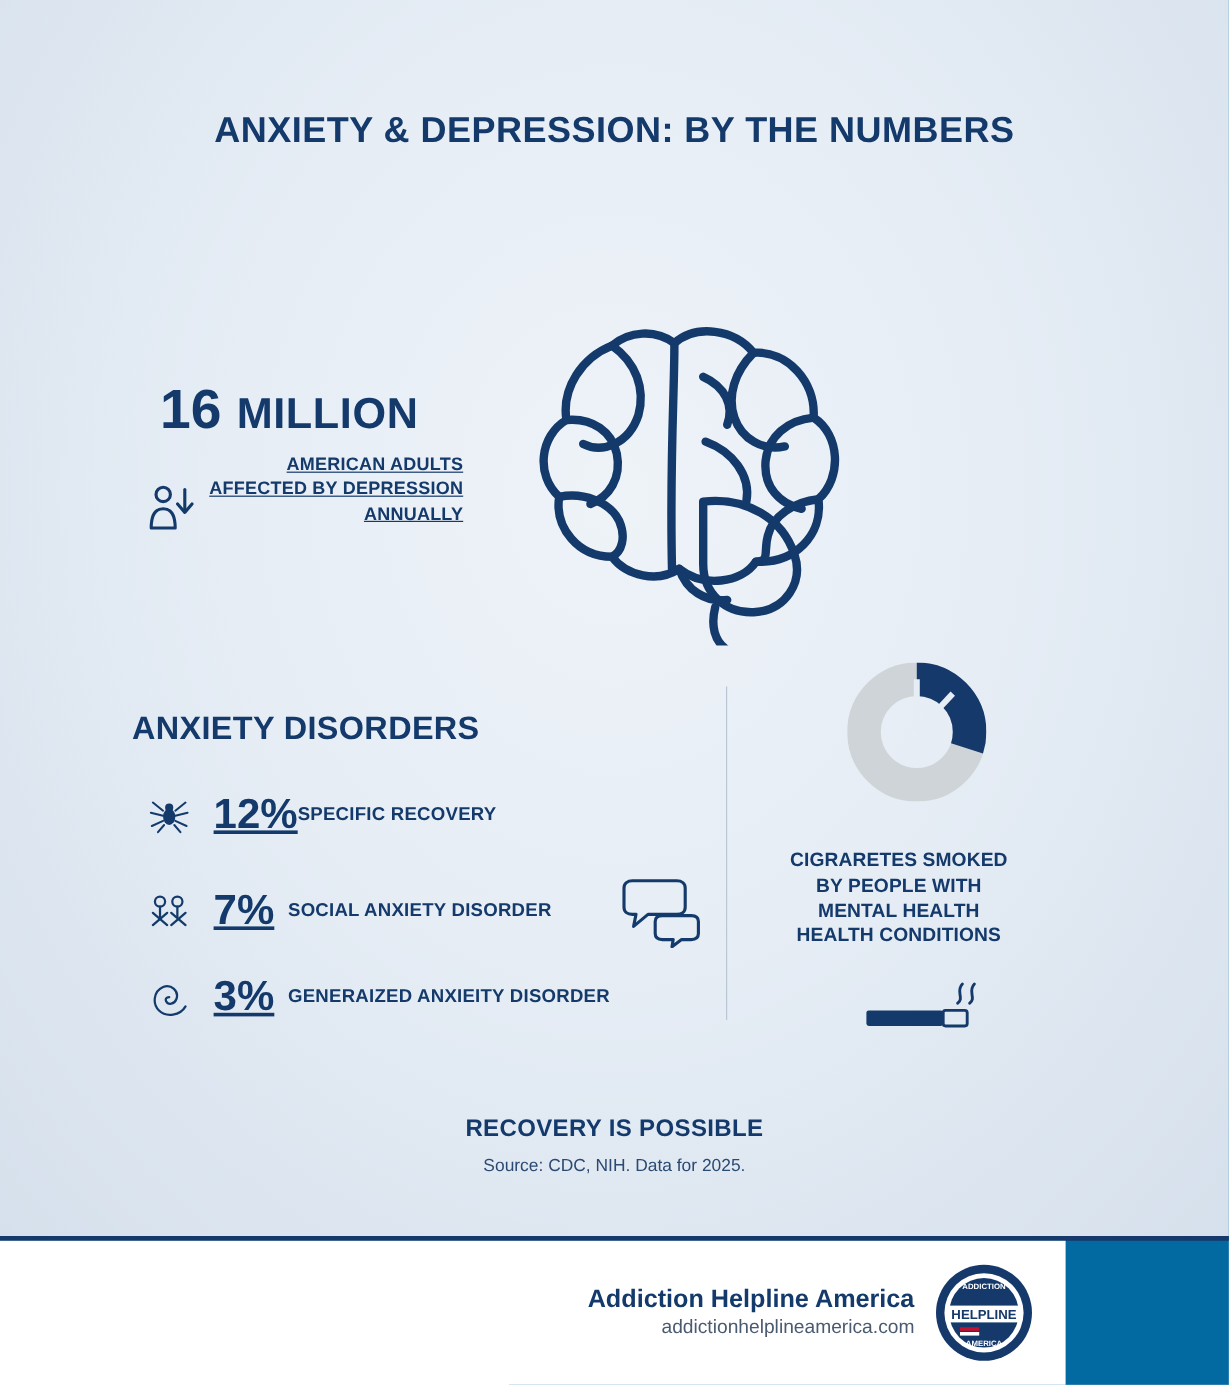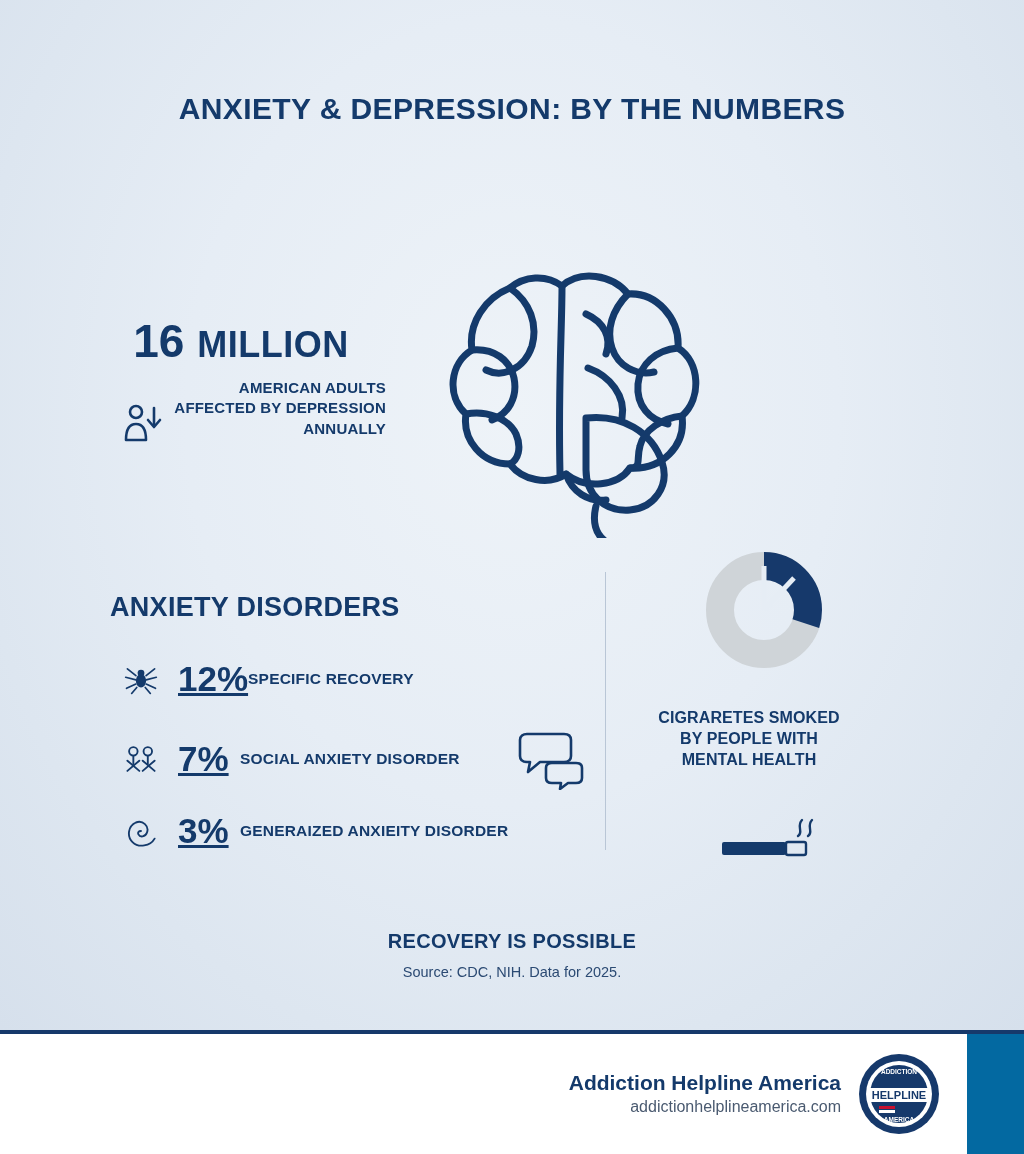--- a/index.html
+++ b/index.html
@@ -63,20 +63,21 @@
     letter-spacing: 0.5px;
   }
   .bigsub {
     margin-top: 14px;
     font-size: 15px;
     font-weight: bold;
     color: #143A6B;
     line-height: 1.35;
     text-align: right;
     letter-spacing: 0.2px;
+    text-decoration: underline;
   }
   .person-icon {
     position: absolute;
     left: 122px;
     top: 400px;
     width: 42px;
     height: 46px;
   }
 
   
@@ -206,21 +207,21 @@
     text-align: center;
     font-size: 14.5px;
     color: #2b4a73;
   }
 
   
   .footer {
     position: absolute;
     left: 0;
     top: 1034px;
-    width: 967px;
+    width: 888px;
     height: 120px;
     background: #ffffff;
     display: flex;
     align-items: center;
     justify-content: flex-end;
     padding-right: 26px;
     box-sizing: border-box;
   }
   .footer-text {
     text-align: right;
@@ -347,20 +348,21 @@
         <circle cx="58" cy="58" r="44" fill="none" stroke="#16396b" stroke-width="28" stroke-dasharray="82.9 193.5" transform="rotate(-90 58 58)"></circle>
         <path d="M58 14 L58 58" stroke="#e6edf5" stroke-width="5"></path>
         <path d="M58 58 L88 26" stroke="#e6edf5" stroke-width="5"></path>
       </svg>
     </div>
 
     <div class="donut-sub">
       <div>CIGRARETES SMOKED</div>
       <div>BY PEOPLE WITH</div>
       <div>MENTAL HEALTH</div>
+      <div>HEALTH CONDITIONS</div>
     </div>
 
     <div class="cig-icon">
       <svg viewBox="0 0 104 52" width="104" height="52" fill="none" stroke="#143A6B" stroke-width="2.4" stroke-linecap="round">
         <rect x="4" y="30" width="64" height="13" rx="2" fill="#143A6B" stroke="none"></rect>
         <rect x="68" y="30" width="20" height="13" rx="2" fill="none" stroke="#143A6B"></rect>
         <path d="M80 24 C86 20 78 14 84 8 M90 24 C96 20 88 14 94 8"></path>
       </svg>
     </div>
 

